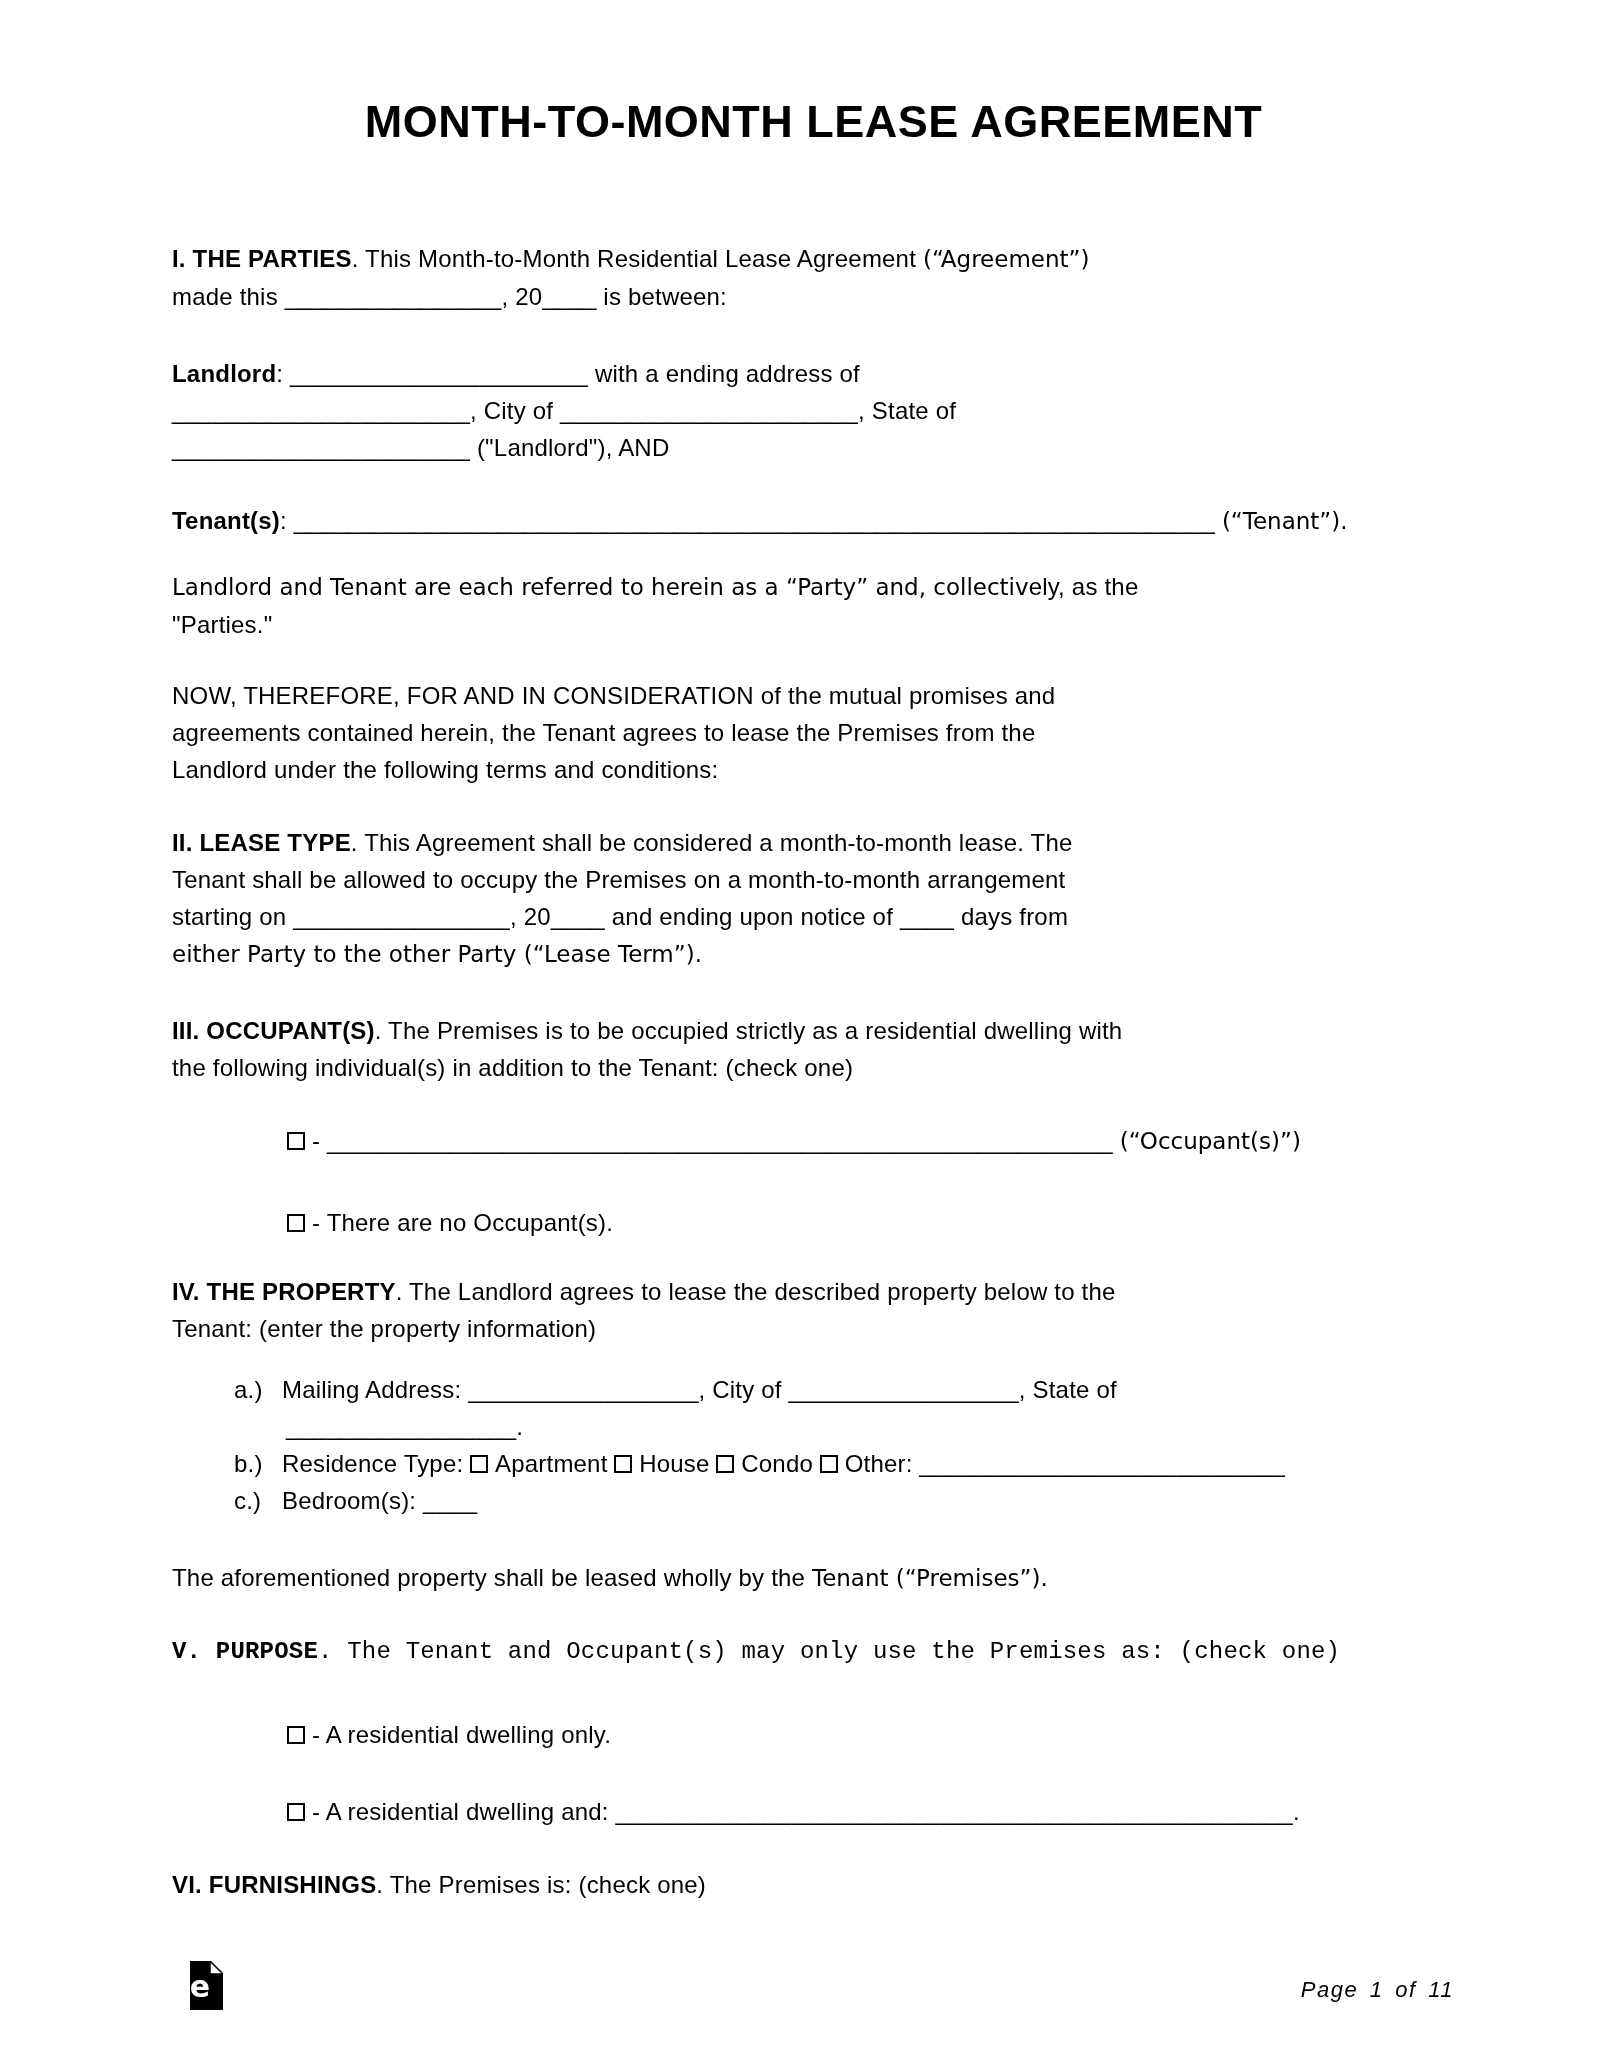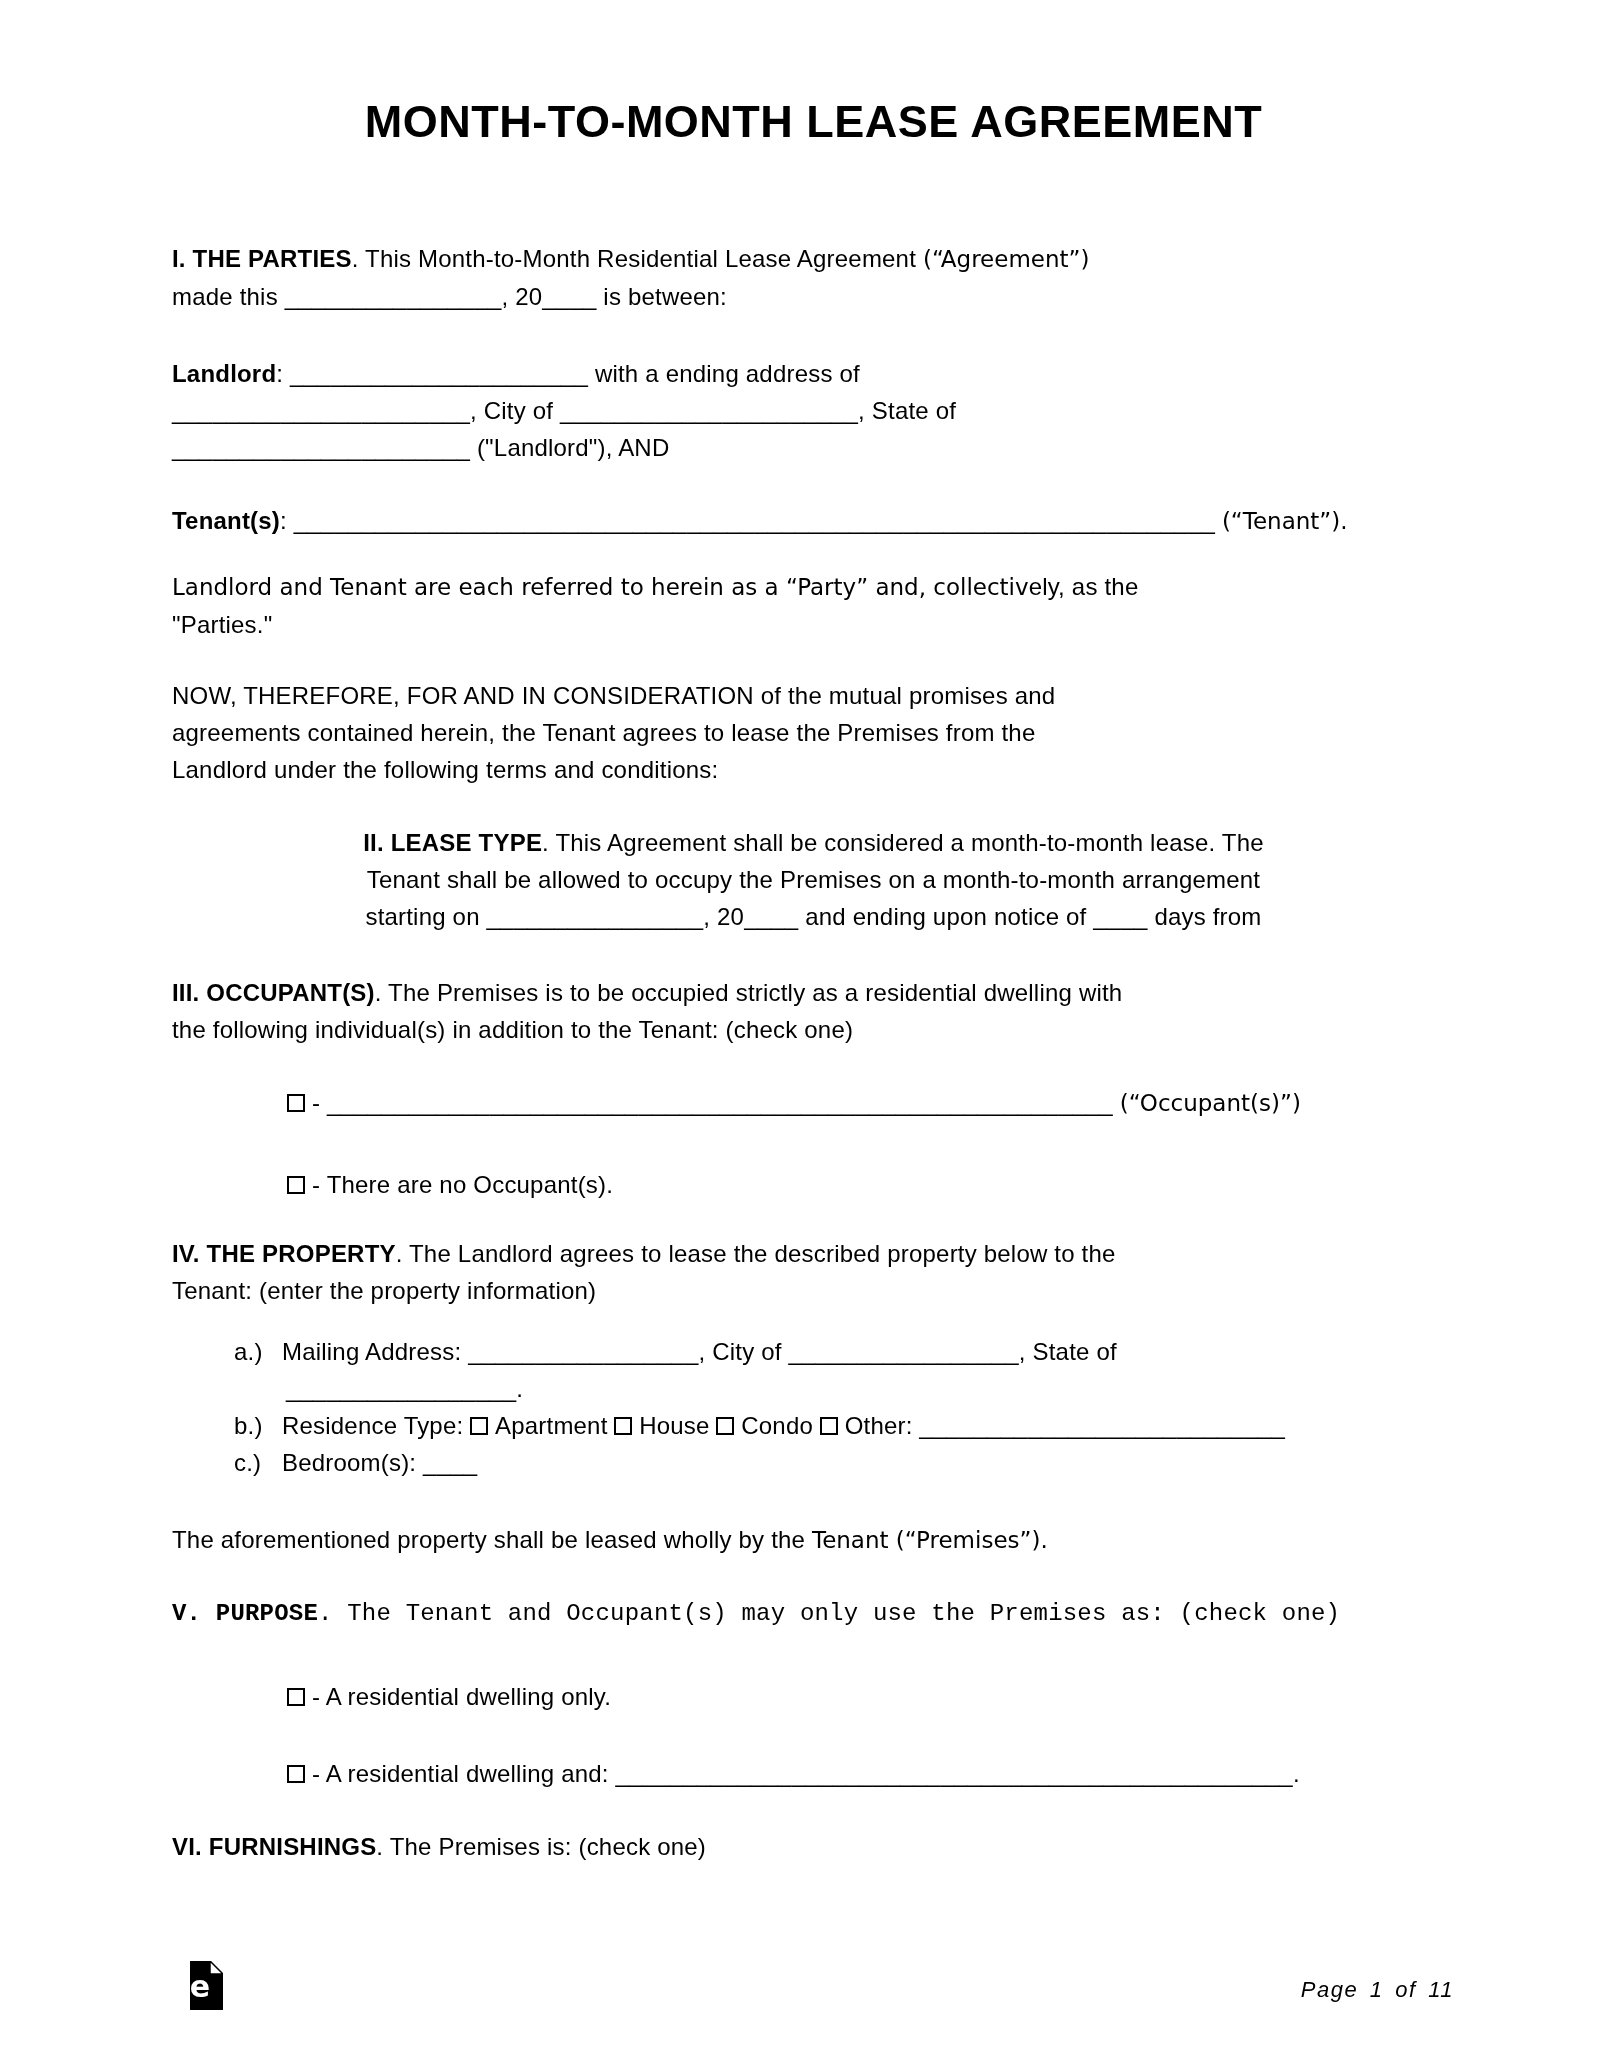--- a/index.html
+++ b/index.html
@@ -34,21 +34,21 @@
     width:14px;height:14px;
     border:2px solid #000;
     vertical-align:-1px;
     margin:0 7px 0 0;
     background:#fff;
   }
   .indent-check{padding-left:115px;}
   .prop-list{padding-left:62px;}
   .prefix{display:inline-block;min-width:40px;margin-right:8px;}
   .cont{margin-left:52px;}
-  .mb40{margin-bottom:40px;} .mb39{margin-bottom:39px;text-align:center;} .mb36{margin-bottom:36px;}
+  .mb40{margin-bottom:40px;} .mb39{margin-bottom:39px;} .mb36{margin-bottom:36px;}
   .mb34{margin-bottom:34px;} .mb32{margin-bottom:32px;} .mb30{margin-bottom:24px;}
   .mb28{margin-bottom:28px;} .mb44{margin-bottom:44px;} .mb46{margin-bottom:46px;font-family:Liberation Mono, monospace;}
   .footer-logo{
     position:absolute;left:190px;top:1961px;
     width:33px;height:49px;
   }
   .footer-page{
     position:absolute;right:146px;top:1977px;
     font-size:22px;letter-spacing:1.5px;word-spacing:4px;
     color:#000;
@@ -79,21 +79,21 @@
     <p class="mb34"><span class="alt">Landlord and Tenant are each referred to herein as a “Party” and, collectiv</span><span class="cond">ely, as the</span><br>
       <span class="cond">"Parties."</span></p>
 
     <p class="mb36"><span class="cond">NOW, THEREFORE, FOR AND IN CONSIDERATION of the mutual promises and</span><br>
       <span class="cond">agreements contained herein, the Tenant agrees to lease the Premises from the</span><br>
       <span class="cond">Landlord under the following terms and conditions:</span></p>
 
     <p class="mb39"><span class="b">II. LEASE TYPE</span><span class="cond">. This Agreement shall be considered a month-to-month lease. The</span><br>
       <span class="cond">Tenant shall be allowed to occupy the Premises on a month-to-month arrangement</span><br>
       <span class="cond">starting on ________________, 20____ and ending upon notice of ____ days from</span><br>
-      </p>
+      <span class="alt">either Party to the other Party (“Lease Term”).</span></p>
 
     <p class="mb36"><span class="b">III. OCCUPANT(S)</span><span class="cond">. The Premises is to be occupied strictly as a residential dwelling with</span><br>
       <span class="cond">the following individual(s) in addition to the Tenant: (check one)</span></p>
 
     <p class="indent-check mb44"><span class="cb"></span><span class="cond">- __________________________________________________________ </span><span class="alt">(“Occupant(s)”)</span></p>
 
     <p class="indent-check mb32"><span class="cb"></span><span class="cond">- There are no Occupant(s).</span></p>
 
     <p class="mb30"><span class="b">IV. THE PROPERTY</span><span class="cond">. The Landlord agrees to lease the described property below to the</span><br>
       <span class="cond">Tenant: (enter the property information)</span></p>

